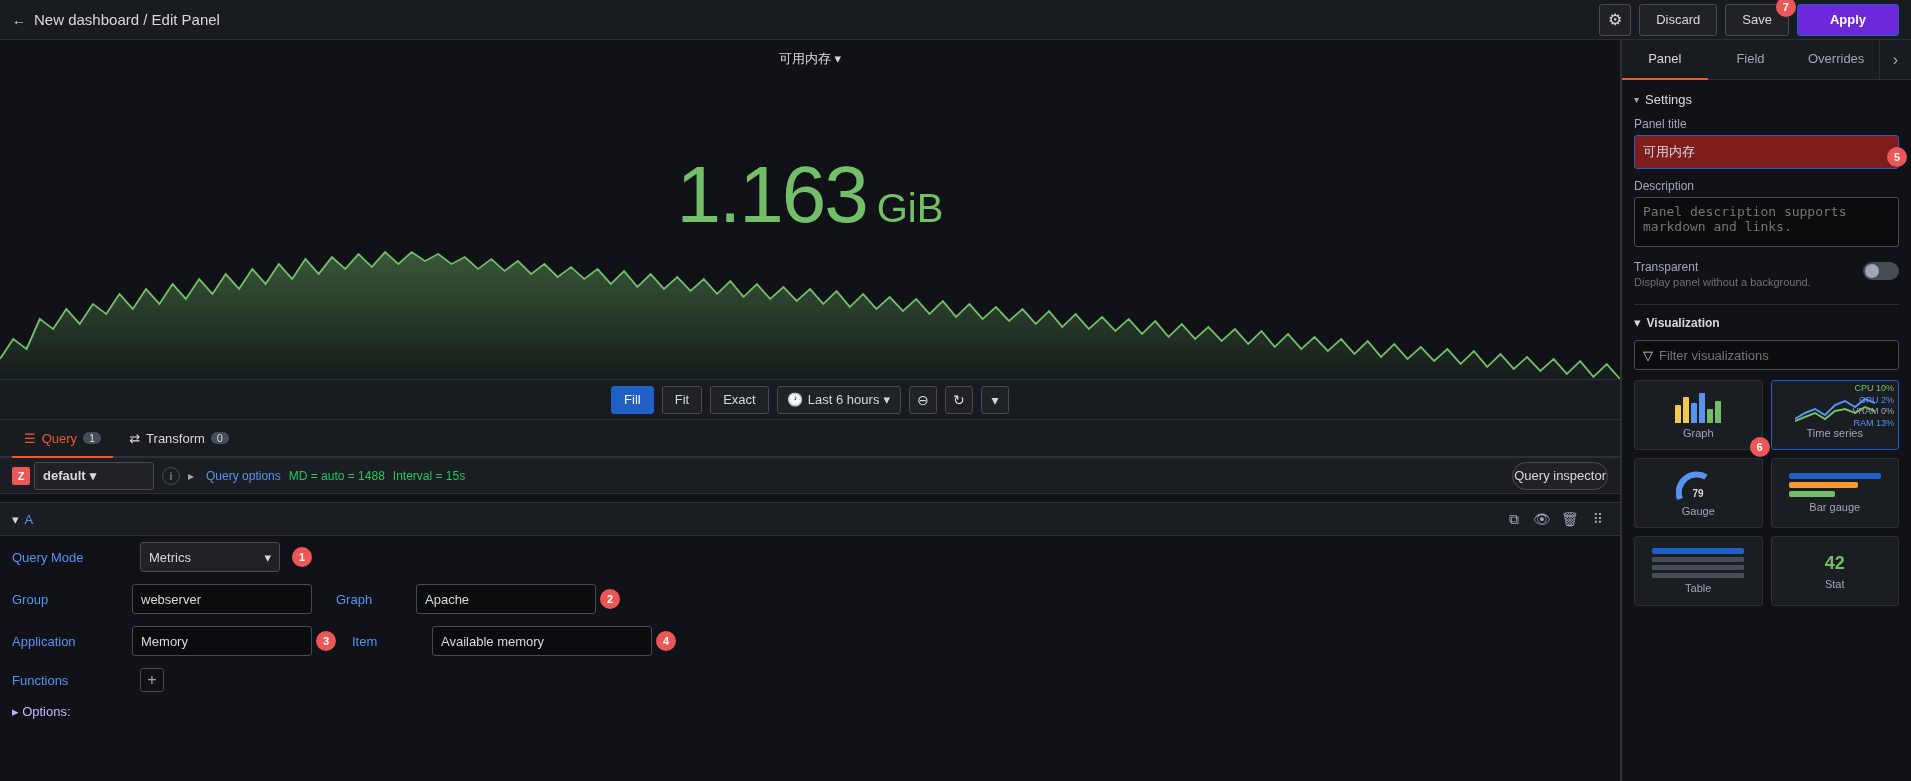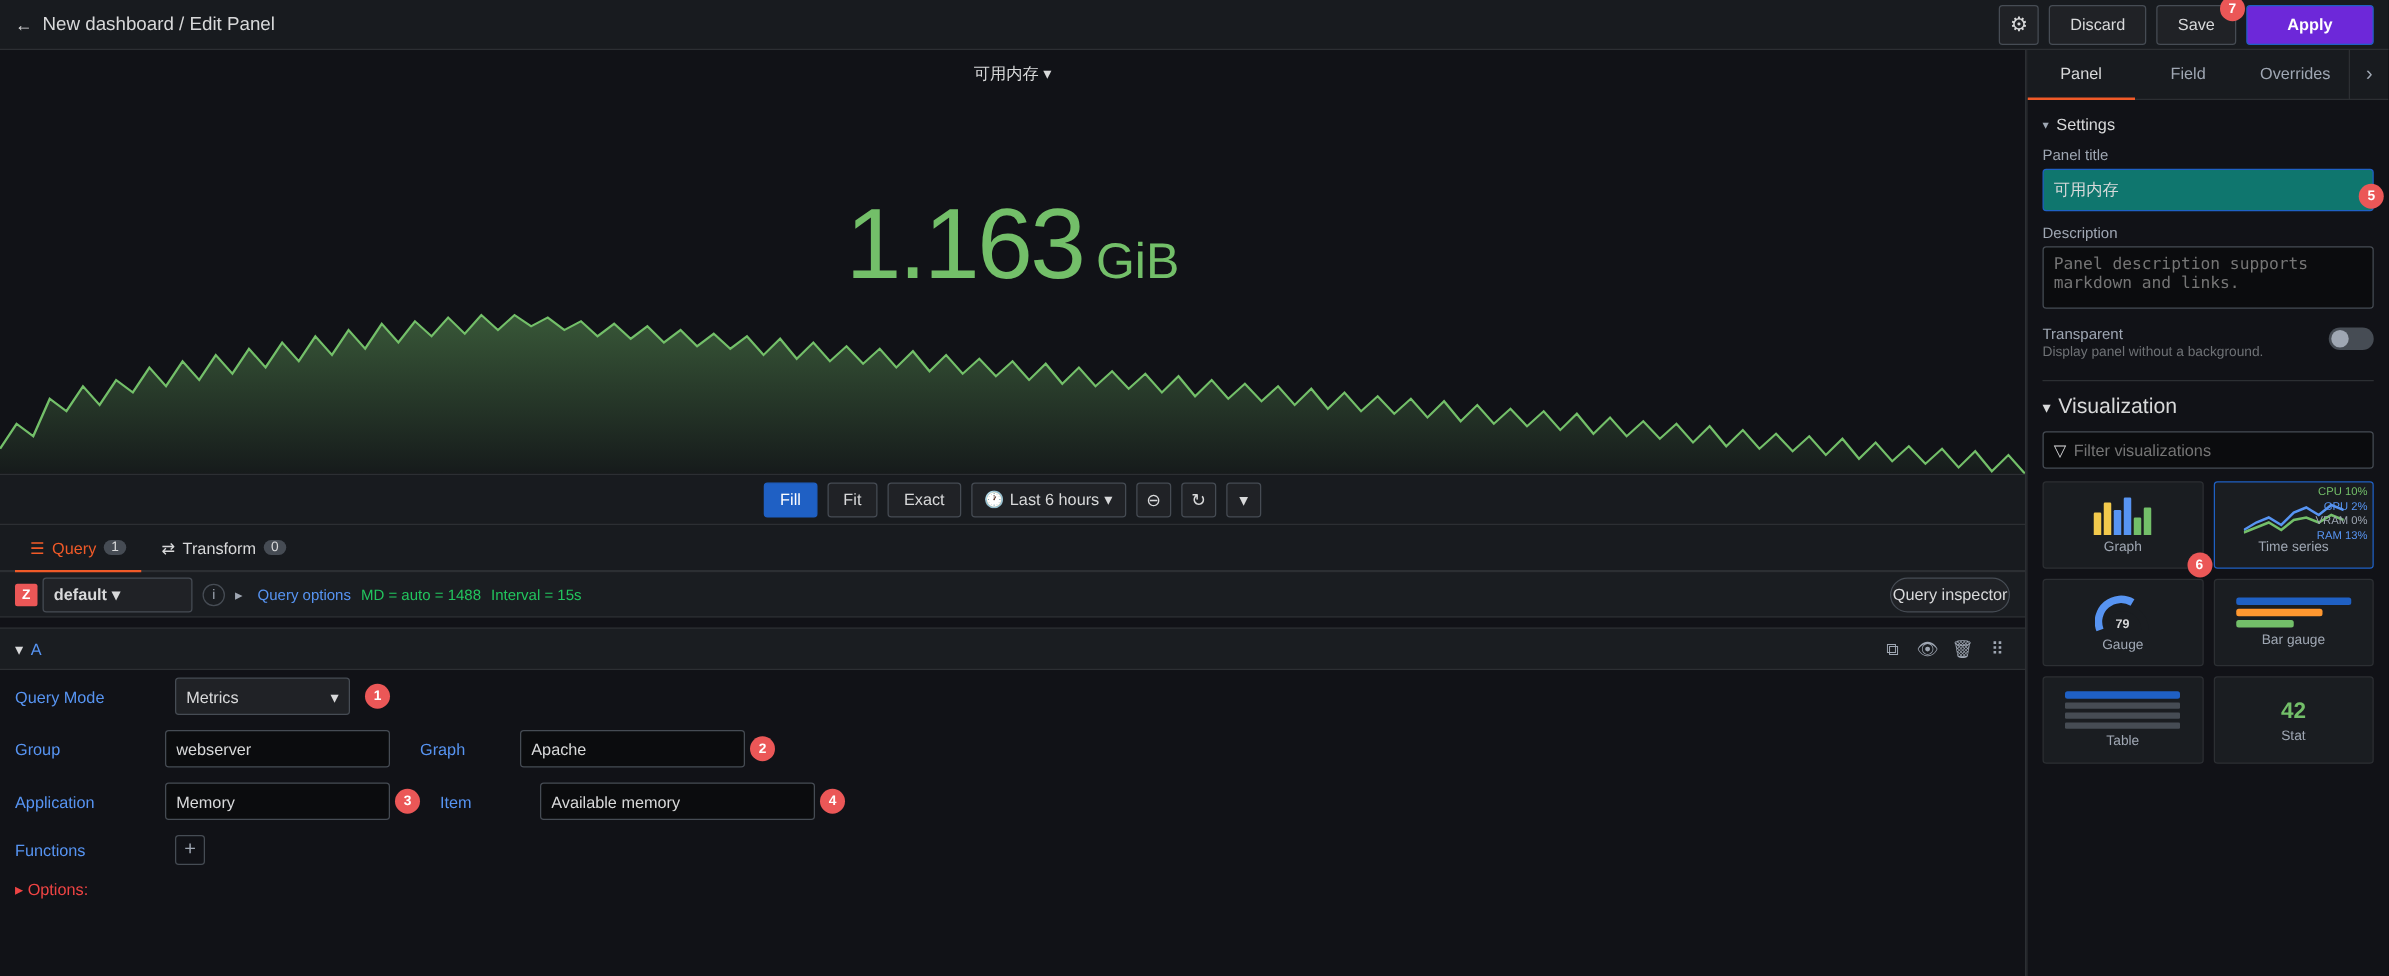--- a/index.html
+++ b/index.html
@@ -364,21 +364,21 @@
       cursor: pointer;
     }
     .options-row {
       display: flex;
       align-items: center;
       padding: 6px 12px;
       cursor: pointer;
       gap: 4px;
     }
     .options-label {
-      color: #ef4444;
+      color: #c4b5fd;
       font-size: 13px;
     }
 
     
     .right-panel {
       width: 290px;
       background: #111217;
       border-left: 1px solid #2c2f33;
       display: flex;
       flex-direction: column;
@@ -435,21 +435,21 @@
       font-size: 13px;
       color: #d8d9da;
       font-weight: 500;
     }
     .field-label {
       font-size: 12px;
       color: #9fa7b3;
       margin-bottom: 4px;
     }
     .field-input {
-      background: #0f766e;
+      background: #7f1d1d;
       border: 1px solid #1f60c4;
       border-radius: 3px;
       color: #d8d9da;
       padding: 16px 8px;
       height: 30px;
       font-size: 13px;
       width: 100%;
       margin-bottom: 10px;
     }
     .field-textarea {
@@ -503,23 +503,23 @@
       margin: 10px 0;
     }
     .viz-section-header {
       display: flex;
       align-items: center;
       gap: 6px;
       margin-bottom: 10px;
       cursor: pointer;
     }
     .viz-section-title {
-      font-size: 17px;
-      color: #d8d9da;
-      font-weight: 400;
+      font-size: 12px;
+      color: #d8d9da;
+      font-weight: 700;
     }
     .viz-filter {
       display: flex;
       align-items: center;
       background: #0b0c0e;
       border: 1px solid #464c54;
       border-radius: 3px;
       padding: 0 8px;
       height: 30px;
       margin-bottom: 10px;

